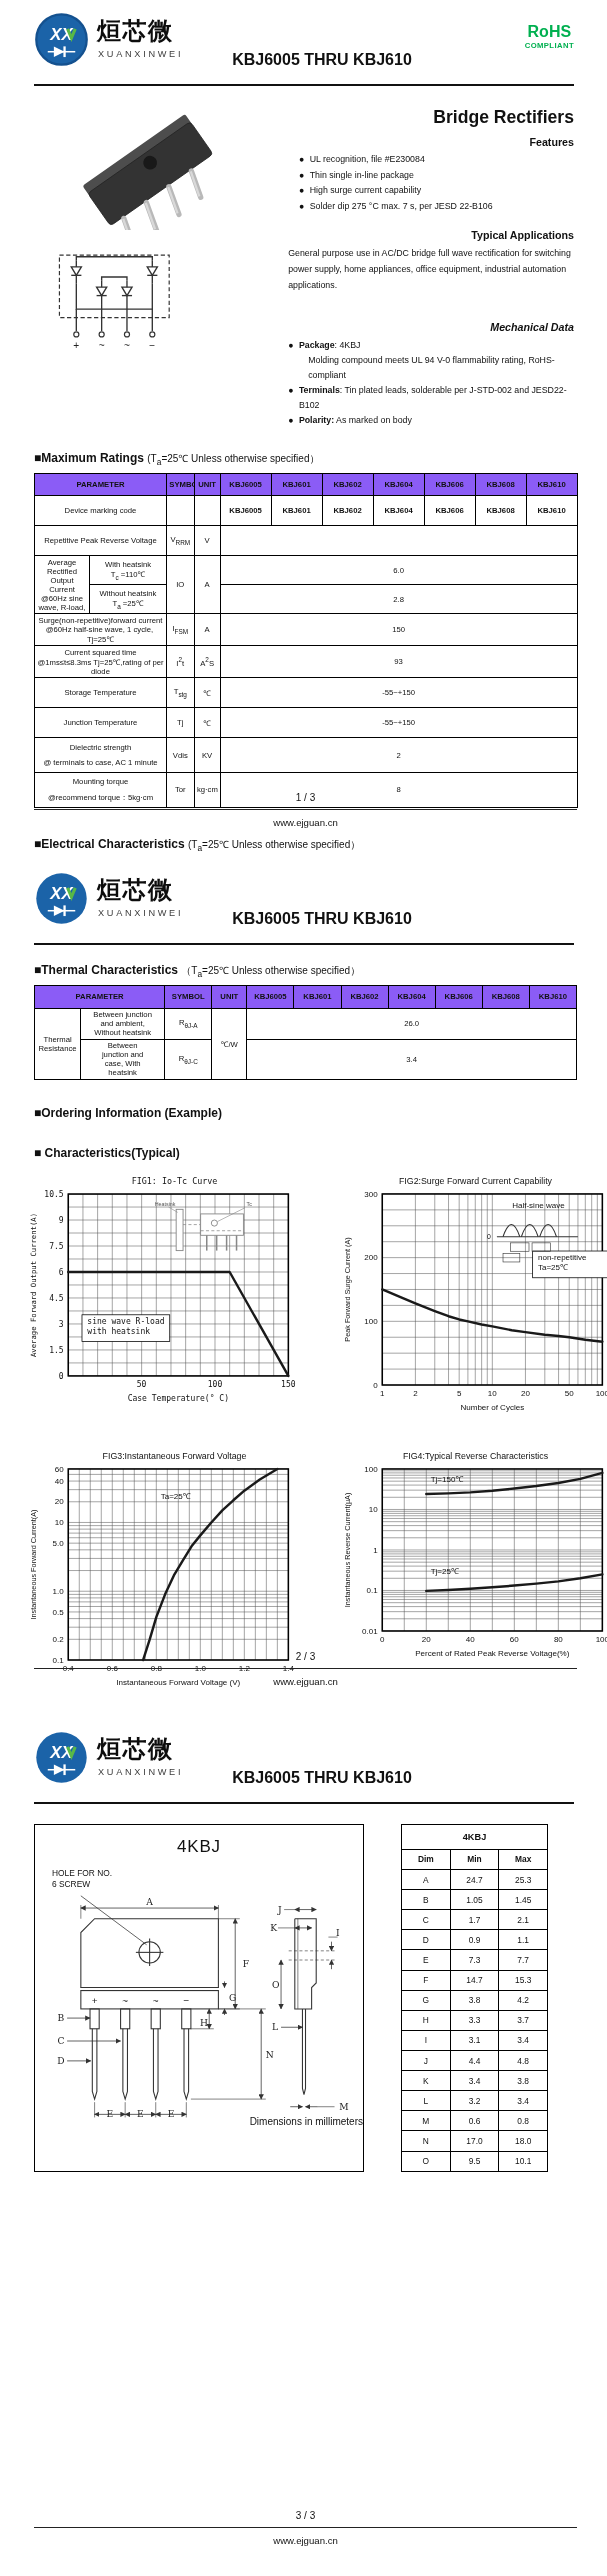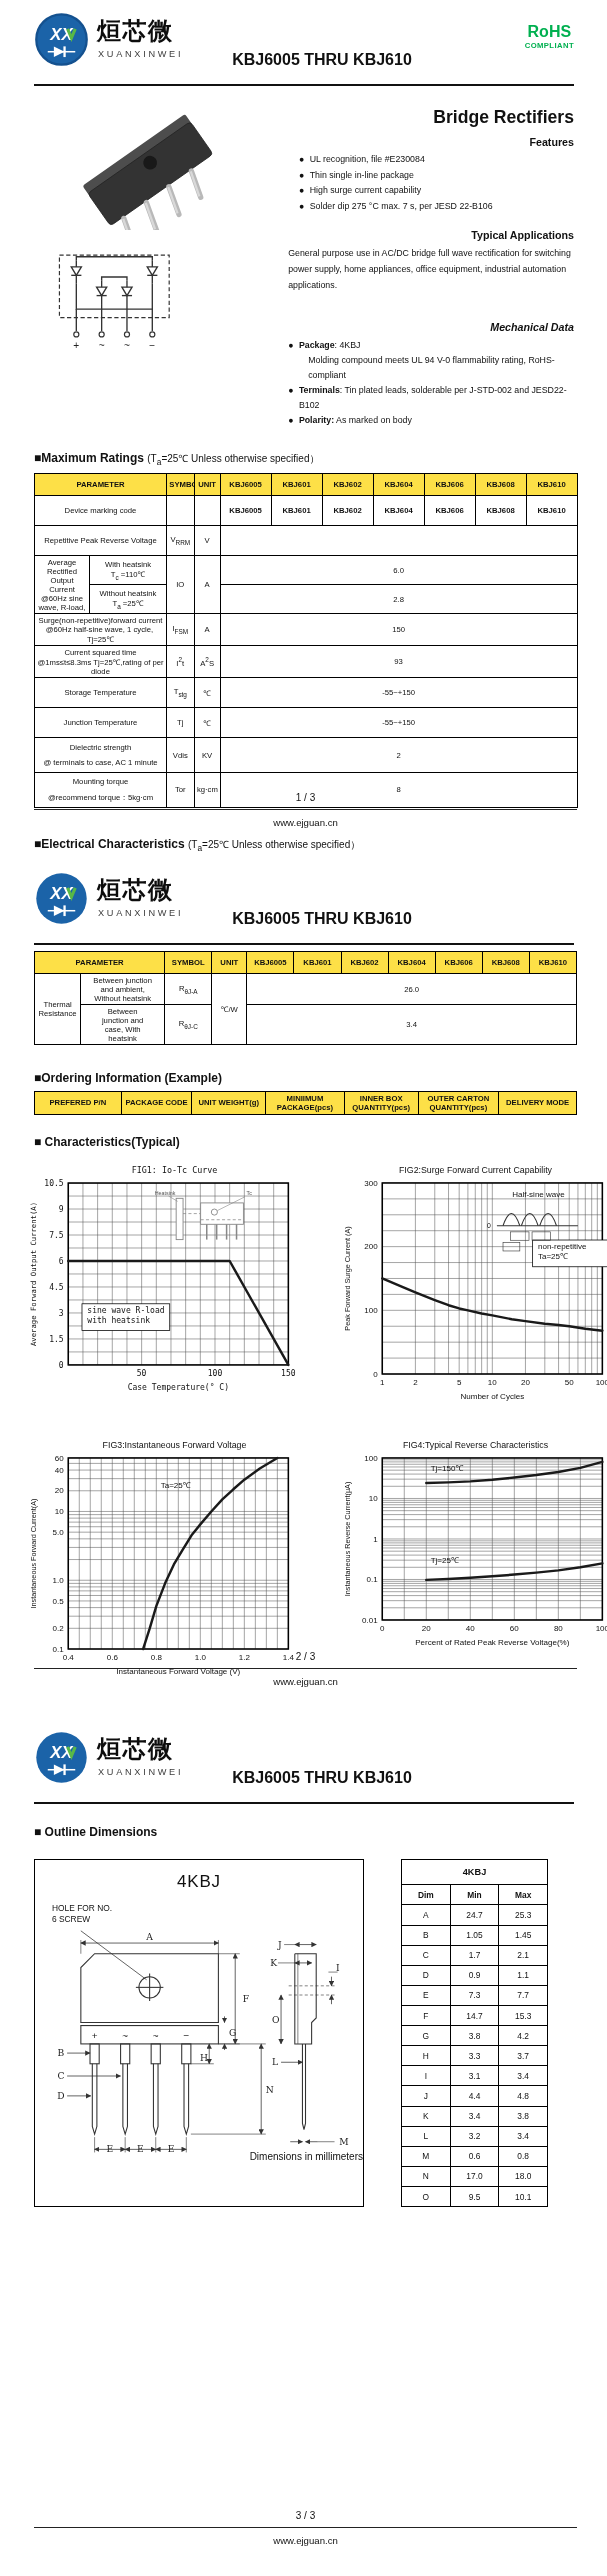--- a/index.html
+++ b/index.html
@@ -27,21 +27,21 @@
   .apps-text{font-size:8.8px;line-height:1.8;padding-left:9.2px;max-width:283px;}
   .mech-item{font-size:8.8px;line-height:1.7;padding-left:10.7px;position:relative;}
   .mech-item.nobullet{padding-left:20px;}
   .mech-item .b{font-weight:bold;}
   
   .big-h{margin:23px 34px 0 34px;font-size:12px;font-weight:bold;}
   .big-h .cond{font-weight:normal;font-size:10px;}
   
   table.tbl{border-collapse:collapse;margin:6.1px 34px 0 34px;table-layout:fixed;width:543px;border:1.5px solid #000;}
   table.tbl th,table.tbl td{border:0.8px solid #000;font-size:7.7px;vertical-align:middle;padding:1.5px 2.3px;text-align:center;overflow:hidden;}
-  table.tbl th{background:#fde047;font-weight:bold;}
+  table.tbl th{background:#8b5cf6;font-weight:bold;}
   td.param{text-align:left;padding-left:3.8px;}
   .dev-h{background:#c9dcf2;font-weight:bold;font-size:7.3px;}
   .bold{font-weight:bold;}
   .rh1 td,.rh1 th{height:18.4px;}
   .rh2 td{height:26px;}
   
   .footer{position:absolute;left:34px;right:31px;bottom:31px;}
   .pnum{text-align:center;font-size:10px;margin-bottom:5.4px;}
   .frule{height:1.5px;background:#222;}
   .furl{text-align:center;font-size:9.6px;padding-top:6.9px;}
@@ -319,20 +319,24 @@
       <line x1="18" y1="52" x2="54" y2="52" stroke="#ffffff" stroke-width="2"></line>
       <polygon points="26,45 26,59 40,52" fill="#ffffff"></polygon>
       <line x1="40" y1="45" x2="40" y2="59" stroke="#ffffff" stroke-width="3"></line>
     </svg>
     <div class="logo-cn">烜芯微</div>
     <div class="logo-en">XUANXINWEI</div>
     <div class="doc-title">KBJ6005 THRU KBJ610</div>
   </div>
   <div class="hdr-rule"></div>
 
+  <div class="big-h" style="margin-top:18.4px;">
+    <span>■Thermal Characteristics</span>
+    <span class="cond">（T<sub>a</sub>=25℃ Unless otherwise specified）</span>
+  </div>
   <table class="tbl">
     <colgroup>
         <col style="width:46px">
         <col style="width:84px">
         <col style="width:47px">
         <col style="width:35px">
         <col span="7" style="width:47px">
       </colgroup>
     <tbody>
         <tr class="rh1" id="tr-head">
@@ -369,29 +373,20 @@
     <colgroup>
         <col style="width:86px">
         <col style="width:70px">
         <col style="width:73px">
         <col style="width:78px">
         <col style="width:73px">
         <col style="width:80px">
         <col style="width:77px">
       </colgroup>
     <tbody>
-        <tr class="rh1" id="ord-head">
-          <th>PREFERED P/N</th>
-          <th>PACKAGE CODE</th>
-          <th>UNIT WEIGHT(g)</th>
-          <th>MINIIMUM<br>PACKAGE(pcs)</th>
-          <th>INNER BOX<br>QUANTITY(pcs)</th>
-          <th>OUTER CARTON<br>QUANTITY(pcs)</th>
-          <th>DELIVERY MODE</th>
-        </tr>
   </tbody>
     </table>
 
   <div class="big-h" style="margin-top:20px;">
     <span>■ Characteristics(Typical)</span>
   </div>
 
   <div class="charts-grid">
     <div class="fig">
       <div class="fig-title mono">FIG1: Io-Tc Curve</div>
@@ -681,23 +676,20 @@
       <line x1="18" y1="52" x2="54" y2="52" stroke="#ffffff" stroke-width="2"></line>
       <polygon points="26,45 26,59 40,52" fill="#ffffff"></polygon>
       <line x1="40" y1="45" x2="40" y2="59" stroke="#ffffff" stroke-width="3"></line>
     </svg>
     <div class="logo-cn">烜芯微</div>
     <div class="logo-en">XUANXINWEI</div>
     <div class="doc-title">KBJ6005 THRU KBJ610</div>
   </div>
   <div class="hdr-rule"></div>
 
-  <div class="big-h" style="margin-top:21.4px;">
-    <span>■ Outline Dimensions</span>
-  </div>
 
   <div class="outline-wrap">
     <div class="draw-box">
       <div class="draw-title">4KBJ</div>
       <div class="hole-label">
         <div>HOLE FOR NO.</div>
         <div>6 SCREW</div>
       </div>
       <svg width="324" height="245" viewBox="0 0 424 320" style="position:absolute;left:0;top:66px;">
         <defs>

